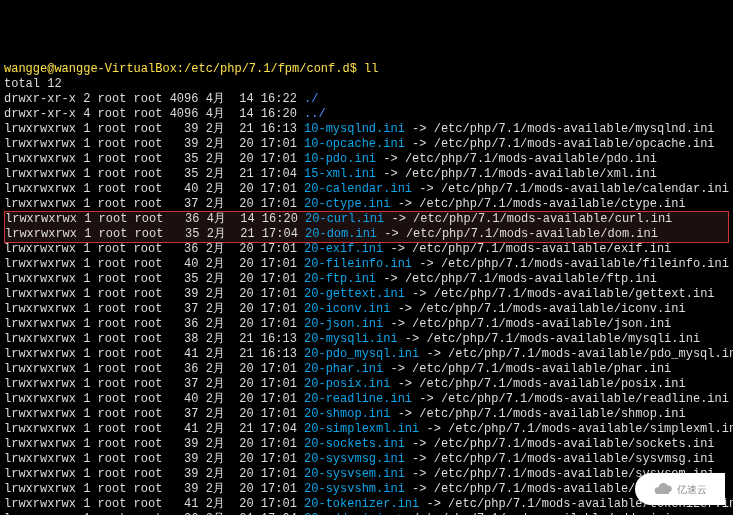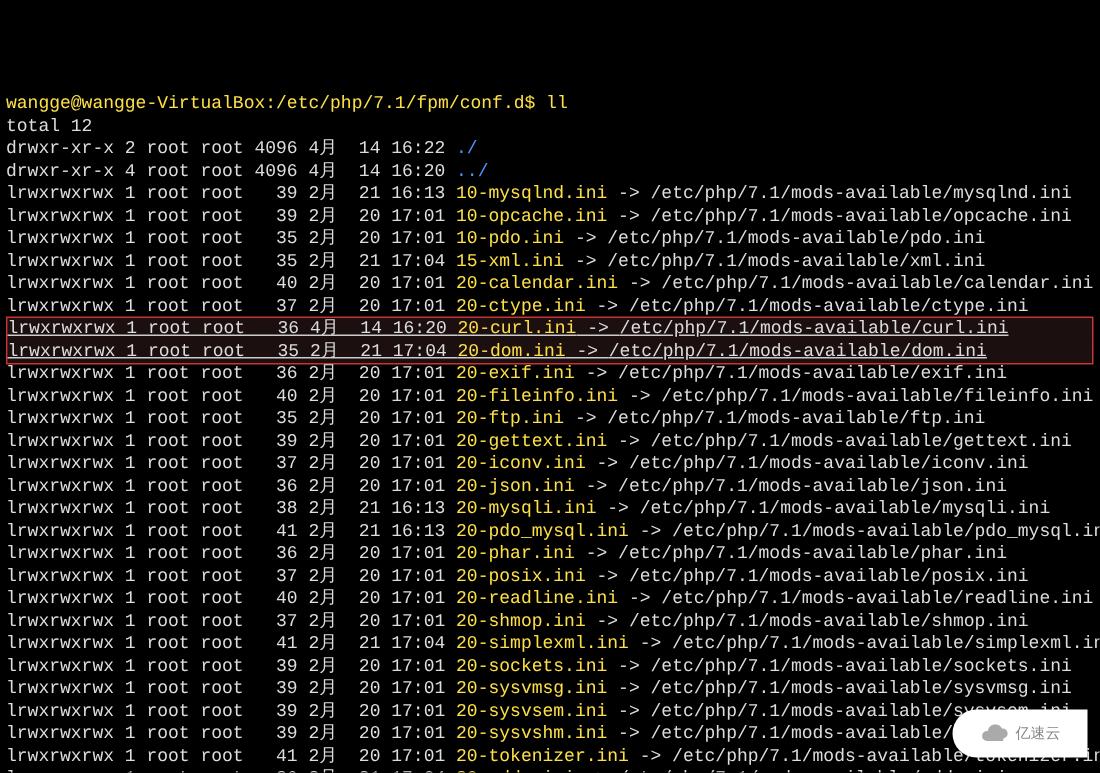--- a/index.html
+++ b/index.html
@@ -17,29 +17,28 @@
       height: 515px;
       overflow: hidden;
       white-space: pre;
       padding: 2px 4px;
     }
     .line {
       white-space: pre;
     }
     .prompt-green { color: #fde047; }
     .blue { color: #5294ff; }
-    .cyan { color: #fde047; }
+    .cyan { color: #0ea5e9; }
     .white { color: #ddd; }
     .highlight-block {
       border: 1px solid #cc3333;
       margin: -1px 0;
     }
     .highlight-block .line {
       background: rgba(110, 60, 60, 0.25);
-      text-decoration: underline;
     }
     .watermark {
       position: absolute;
       right: 8px;
       bottom: 10px;
       width: 90px;
       height: 32px;
       background: #fff;
       border-radius: 16px 0 0 16px;
       display: flex;

